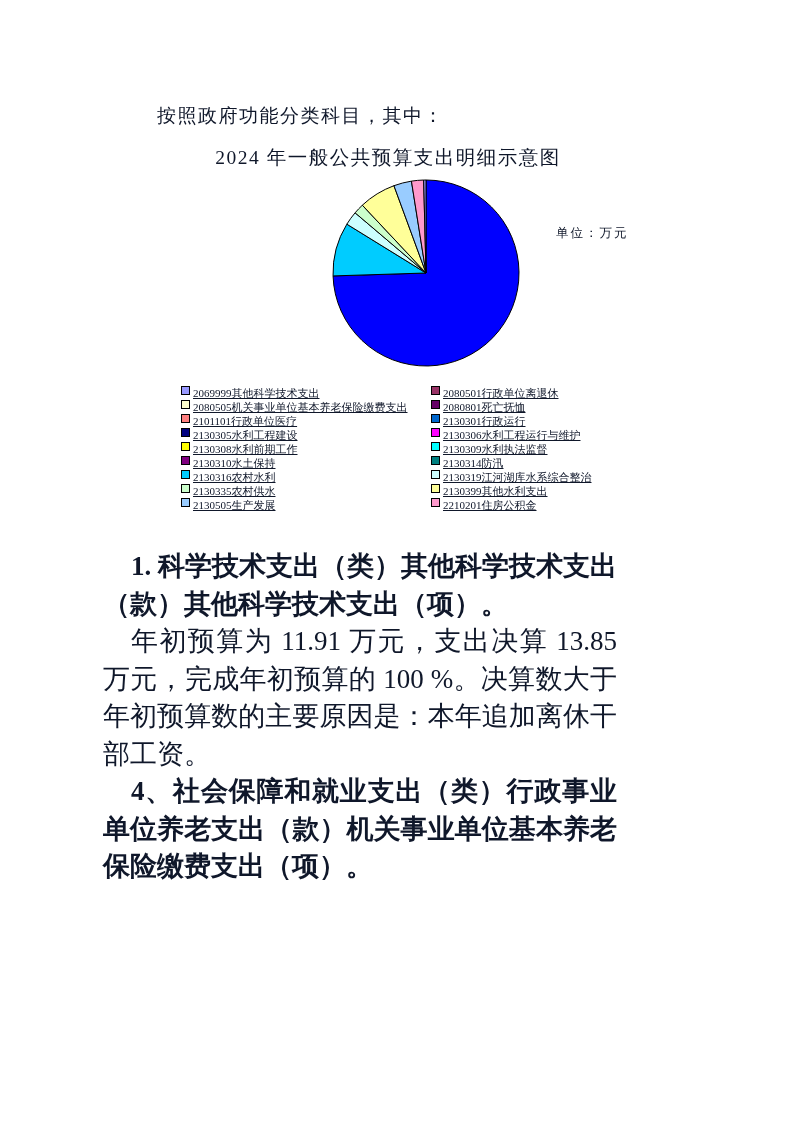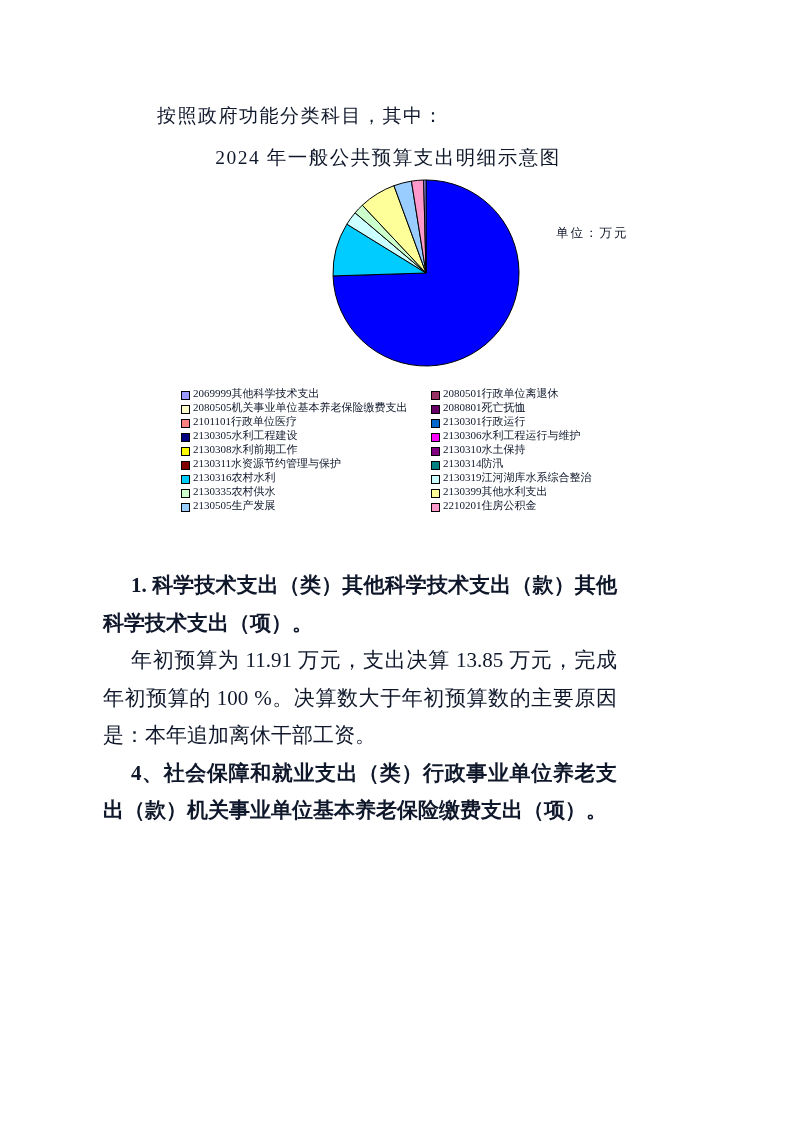--- a/index.html
+++ b/index.html
@@ -18,27 +18,27 @@
   }
   .unit-label {
     position:absolute; left:556px; top:185px; font-size:12.5px; letter-spacing:2px;margin-top:40px;
   }
   .pie-svg { position:absolute; left:326px; top:177px; }
   .legend {
     position:absolute; left:181px; top:386px; width:540px;
     display:grid; grid-template-columns:250px auto;
     font-size:11px; line-height:14px;
   }
-  .legend-item { display:flex; align-items:flex-end; height:14px; white-space:nowrap; }
+  .legend-item { display:flex; align-items:flex-start; height:14px; white-space:nowrap;text-decoration:underline; }
   .legend-swatch {
     width:7px; height:7px; border:1px solid #000; margin-right:3px; flex:0 0 auto;
   }
   .body-text {
     position:absolute; left:103px; top:548px; width:514px;
-    font-size:21px; line-height:37.5px; text-align:justify;margin-top:19px;
+    font-size:27px; line-height:37.5px; text-align:justify;
   }
   .para { margin:0; text-indent:28px; }
   .para.bold { font-weight:bold; }
   .u { text-underline-offset:4px; }
 </style>
 </head>
 <body>
 
 <div class="page">
 
@@ -90,26 +90,26 @@
   </div>
       <div class="legend-item">
     <span class="legend-swatch" style="background: rgb(255, 0, 255);"></span>
     <span>2130306水利工程运行与维护</span>
   </div>
       <div class="legend-item">
     <span class="legend-swatch" style="background: rgb(255, 255, 0);"></span>
     <span>2130308水利前期工作</span>
   </div>
       <div class="legend-item">
+    <span class="legend-swatch" style="background: rgb(0, 255, 255);"></span>
+    <span>2130309水利执法监督</span>
+  </div>
+      <div class="legend-item">
     <span class="legend-swatch" style="background: rgb(128, 0, 128);"></span>
     <span>2130310水土保持</span>
-  </div>
-      <div class="legend-item">
-    <span class="legend-swatch" style="background: rgb(128, 0, 0);"></span>
-    <span>2130311水资源节约管理与保护</span>
   </div>
       <div class="legend-item">
     <span class="legend-swatch" style="background: rgb(0, 128, 128);"></span>
     <span>2130314防汛</span>
   </div>
       <div class="legend-item">
     <span class="legend-swatch" style="background: rgb(0, 204, 255);"></span>
     <span>2130316农村水利</span>
   </div>
       <div class="legend-item">

